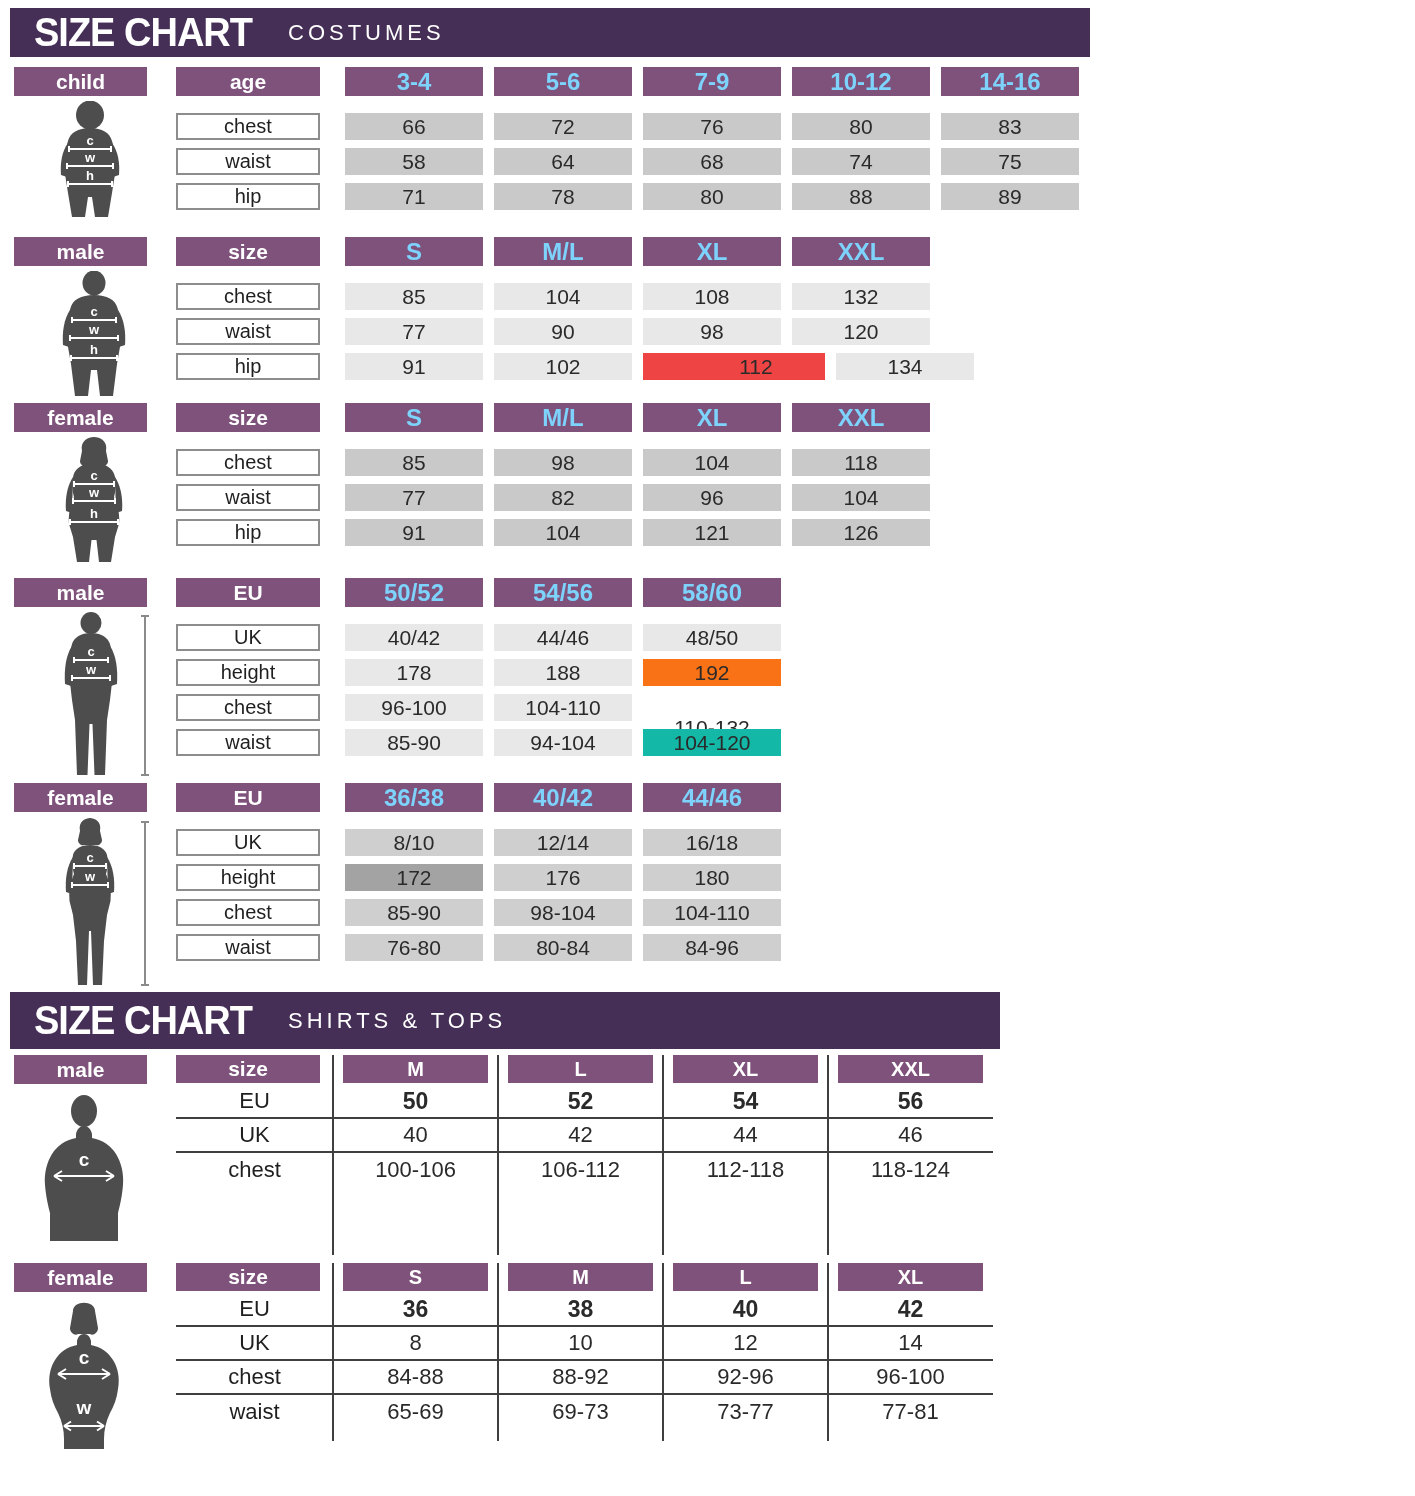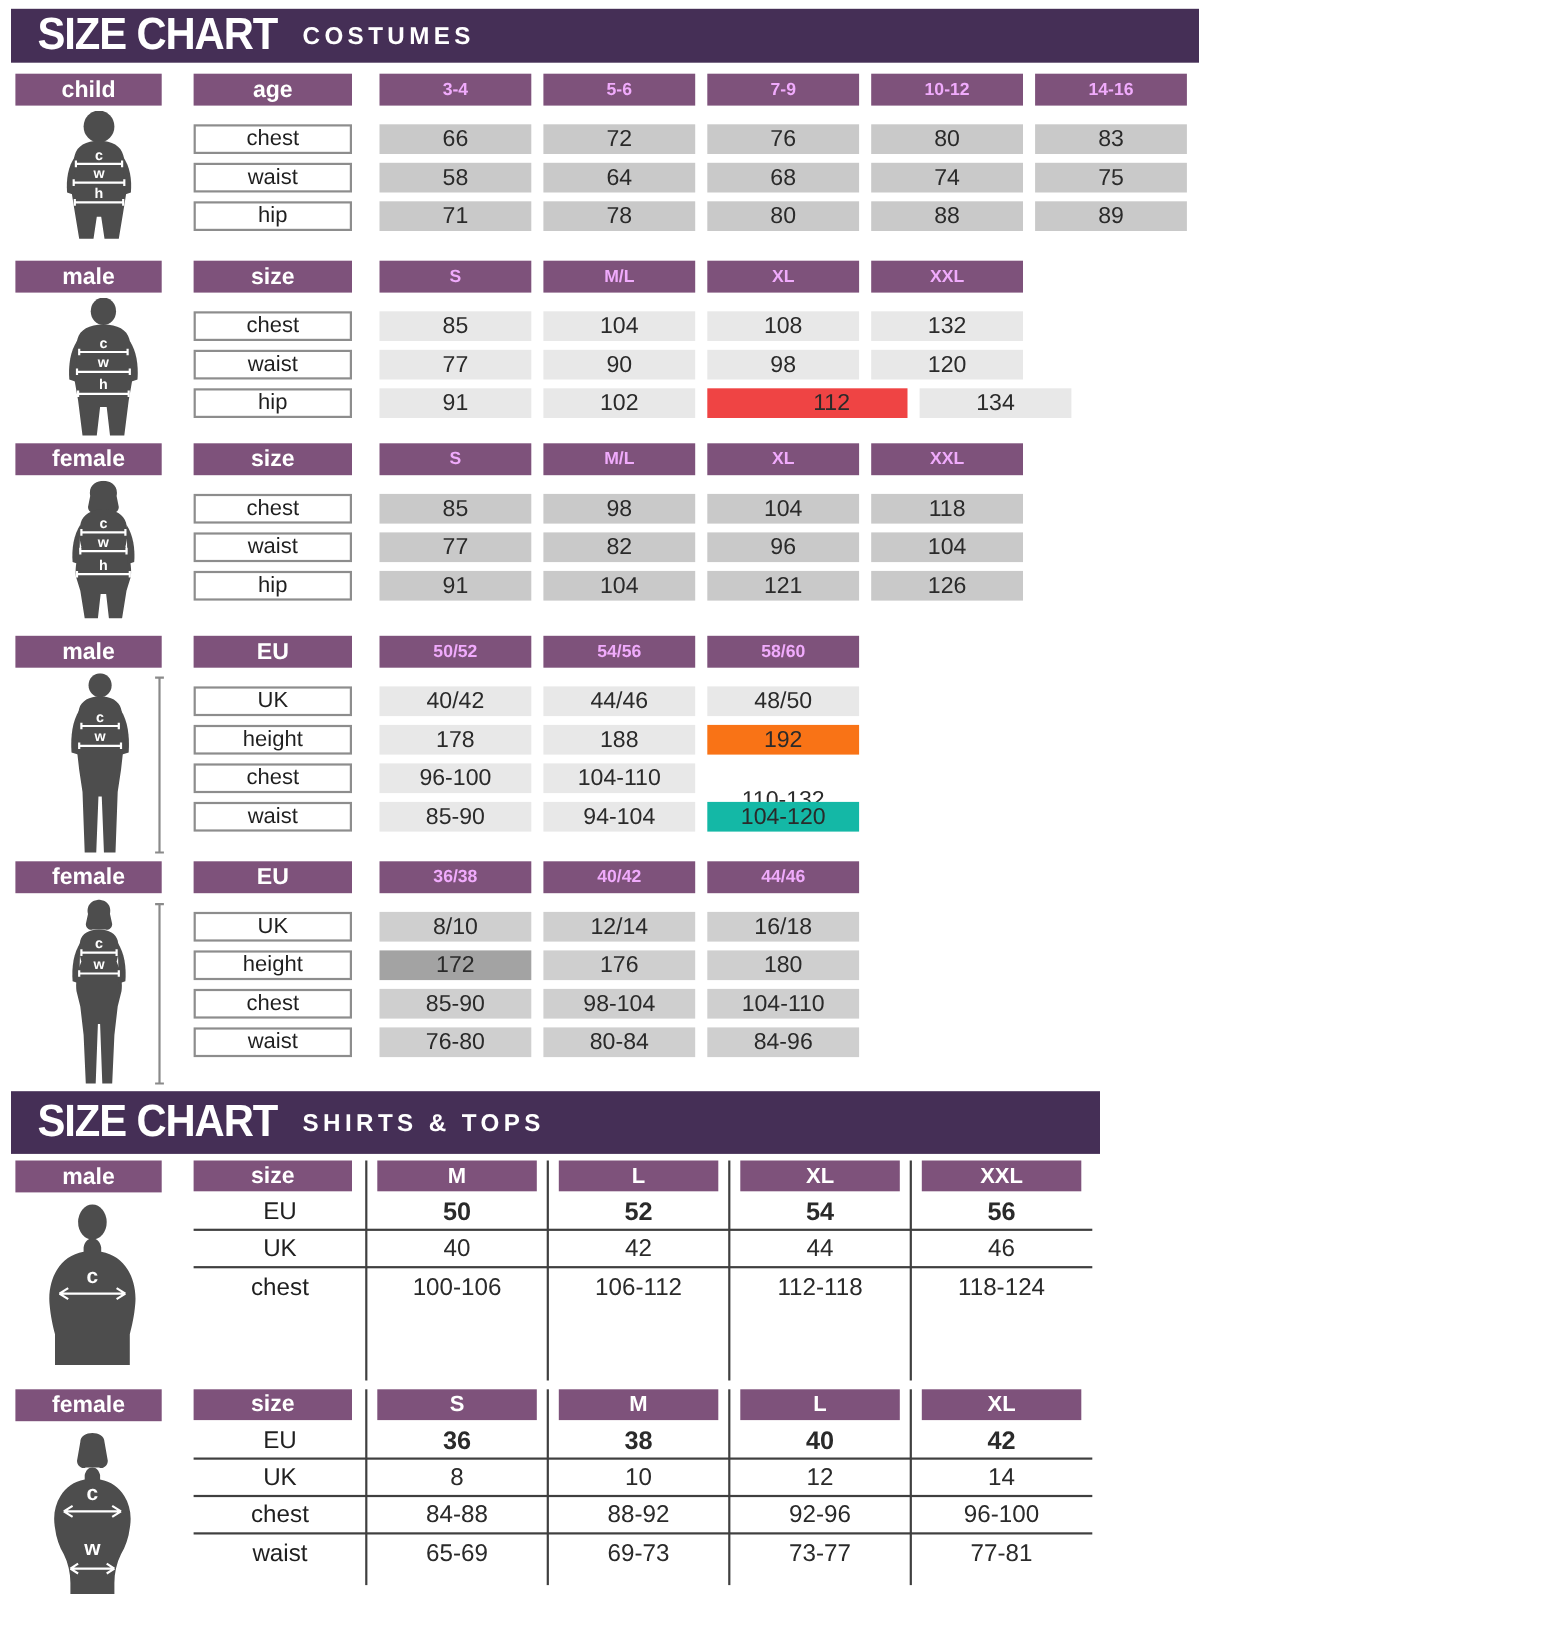--- a/index.html
+++ b/index.html
@@ -9,34 +9,34 @@
     --fig:#4d4d4d;
   }
   body{margin:0}
   .page{position:relative;width:1197px;height:1496px;background:#fff;
         font-family:"Liberation Sans",sans-serif;overflow:hidden}
   .sec-header{background:var(--hdr);color:#fff;display:flex;align-items:center}
   .costumes-header{width:1080px;height:49px;margin:8px 0 0 10px}
   .shirts-header{width:990px;height:57px;margin:5px 0 0 10px}
   .big-title{font-size:38px;font-weight:700;letter-spacing:-1px;margin-left:24px;
              transform:scaleY(1.08);white-space:nowrap}
-  .sub-title{font-size:22px;font-weight:700;letter-spacing:4px;margin-left:23px;white-space:nowrap}
+  .sub-title{font-size:22px;font-weight:400;letter-spacing:4px;margin-left:36px;white-space:nowrap}
 
   
   .group{display:flex;margin-left:14px}
   .fig-col{width:162px;flex:none}
   .gender-bar{width:133px;height:29px;background:var(--plum);color:#fff;font-weight:700;
               font-size:21px;display:flex;align-items:center;justify-content:center}
   .figure{margin:5px 0 0 30px}
   .figure svg{display:block}
   .hdr-row{display:flex;height:29px;margin-bottom:17px}
   .corner-bar{width:144px;height:29px;margin-right:25px;background:var(--plum);color:#fff;
               font-weight:700;font-size:21px;display:flex;align-items:center;justify-content:center;flex:none}
-  .col-bar{width:138px;height:29px;margin-right:11px;background:var(--plum);color:#f0abfc;
-           font-weight:700;font-size:16px;display:flex;align-items:center;justify-content:center;flex:none}
+  .col-bar{width:138px;height:29px;margin-right:11px;background:var(--plum);color:#7dd3fc;
+           font-weight:700;font-size:24px;display:flex;align-items:center;justify-content:center;flex:none}
   .drow{display:flex;height:27px;margin-bottom:8px}
   .rlabel{box-sizing:border-box;width:144px;margin-right:25px;border:2px solid #8d8d8d;background:#fff;
           color:#1f1f1f;font-size:20px;display:flex;align-items:center;justify-content:center;flex:none}
   .cell{width:138px;margin-right:11px;color:#2a2a2a;font-size:21px;
         display:flex;align-items:center;justify-content:center;flex:none}
 
   
   .group2{display:flex;margin-left:14px}
   .table2{position:relative;width:817px}
   .hdr-row2{display:flex;height:28px;margin-bottom:2px}

